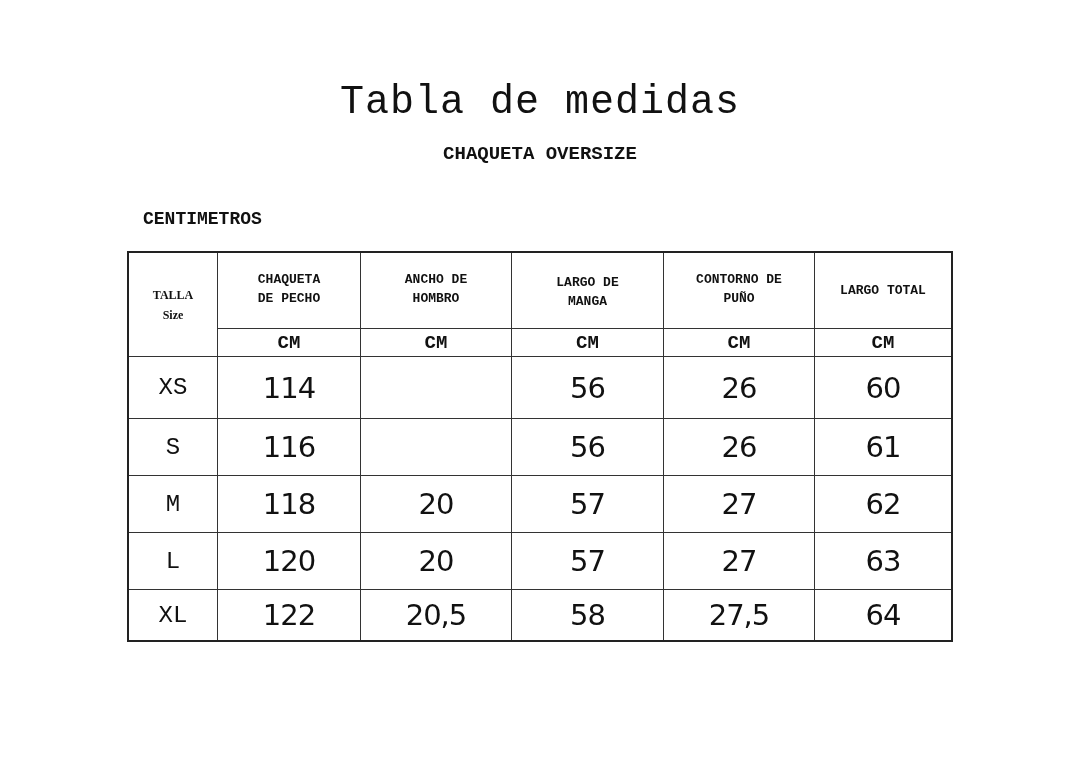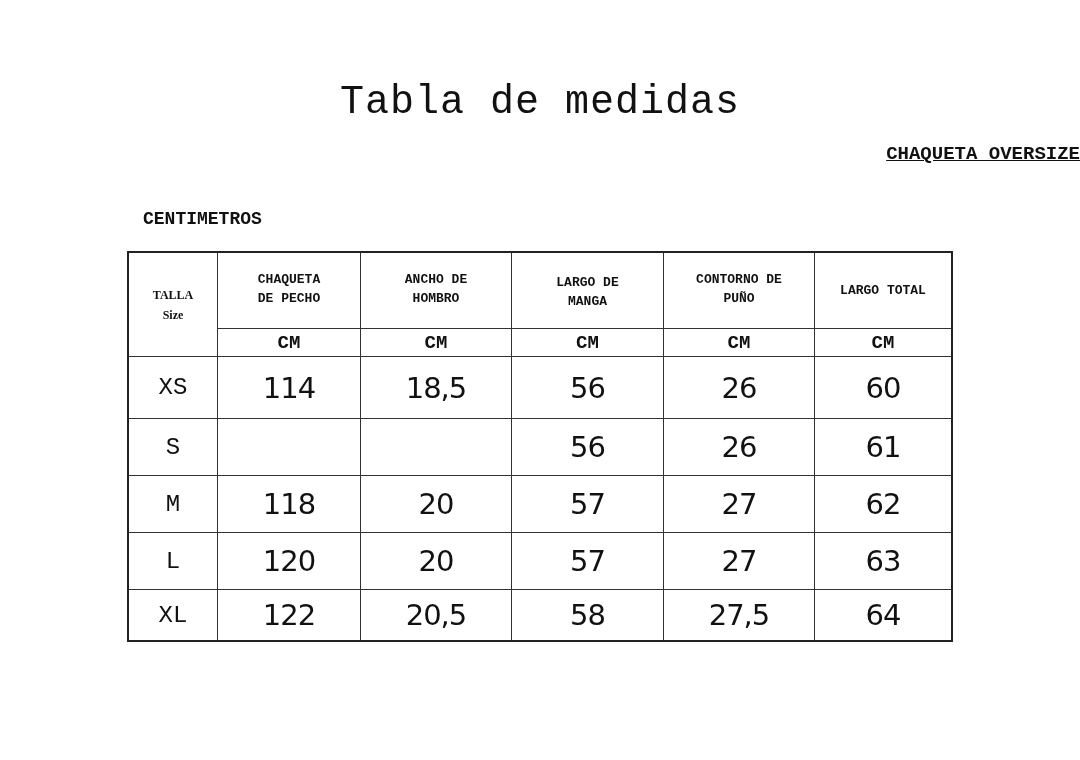--- a/index.html
+++ b/index.html
@@ -1,20 +1,20 @@
 <!DOCTYPE html>
 <html><head>
 <meta charset="utf-8">
 <style>
   html, body { margin: 0; padding: 0; background: #ffffff; }
   body { width: 1080px; height: 760px; position: relative; overflow: hidden; color: #111; }
   .title { position: absolute; left: 0; width: 1080px; top: 80px; text-align: center;
     font-family: "Liberation Mono", "DejaVu Sans Mono", monospace; font-size: 40px; letter-spacing: 1px; }
-  .subtitle { position: absolute; left: 0; width: 1080px; top: 143px; text-align: right;
-    font-family: "Liberation Mono", monospace; font-size: 19px; font-weight: bold; text-decoration: underline; }
+  .subtitle { position: absolute; left: 0; width: 1080px; top: 143px; text-align: center;
+    font-family: "Liberation Mono", monospace; font-size: 19px; font-weight: bold; }
   .unit-label { position: absolute; left: 127px; top: 209px;
     font-family: "Liberation Mono", monospace; font-size: 18px; font-weight: bold; margin-left: 16px; }
   .tbl { position: absolute; left: 127px; top: 251px; width: 826px; height: 391px;
     border: 2px solid #222; box-sizing: border-box; }
   .cell { position: absolute; box-sizing: border-box; display: flex; align-items: center; justify-content: center;
     text-align: center; }
   .vline { position: absolute; top: 0; bottom: 0; width: 1px; background: #333; }
   .hline { position: absolute; height: 1px; background: #333; }
   .hdr { font-family: "Liberation Mono", monospace; font-size: 13px; font-weight: bold; line-height: 19px; white-space: pre-line; }
   .talla { font-family: Liberation Serif, serif; font-size: 12px; font-weight: bold; line-height: 20px; white-space: pre-line; }
@@ -58,26 +58,26 @@
   <div class="cell hdr" style="left:686px; width:136px; top:0; height:75px">LARGO TOTAL</div>
 
   <div class="cell cm" style="left:89px; width:142px; top:76px; height:27px">CM</div>
   <div class="cell cm" style="left:232px; width:150px; top:76px; height:27px">CM</div>
   <div class="cell cm" style="left:383px; width:151px; top:76px; height:27px">CM</div>
   <div class="cell cm" style="left:535px; width:150px; top:76px; height:27px">CM</div>
   <div class="cell cm" style="left:686px; width:136px; top:76px; height:27px">CM</div>
 
   <div class="cell size" style="left:0; width:88px; top:104px; height:61px">XS</div>
   <div class="cell val" style="left:89px; width:142px; top:104px; height:61px">114</div>
-  <div class="cell val" style="left:232px; width:150px; top:104px; height:61px">18,5</div>
   <div class="cell val" style="left:383px; width:151px; top:104px; height:61px">56</div>
   <div class="cell val" style="left:535px; width:150px; top:104px; height:61px">26</div>
   <div class="cell val" style="left:686px; width:136px; top:104px; height:61px">60</div>
 
   <div class="cell size" style="left:0; width:88px; top:166px; height:56px">S</div>
+  <div class="cell val" style="left:89px; width:142px; top:166px; height:56px">116</div>
   <div class="cell val" style="left:383px; width:151px; top:166px; height:56px">56</div>
   <div class="cell val" style="left:535px; width:150px; top:166px; height:56px">26</div>
   <div class="cell val" style="left:686px; width:136px; top:166px; height:56px">61</div>
 
   <div class="cell size" style="left:0; width:88px; top:223px; height:56px">M</div>
   <div class="cell val" style="left:89px; width:142px; top:223px; height:56px">118</div>
   <div class="cell val" style="left:232px; width:150px; top:223px; height:56px">20</div>
   <div class="cell val" style="left:383px; width:151px; top:223px; height:56px">57</div>
   <div class="cell val" style="left:535px; width:150px; top:223px; height:56px">27</div>
   <div class="cell val" style="left:686px; width:136px; top:223px; height:56px">62</div>

